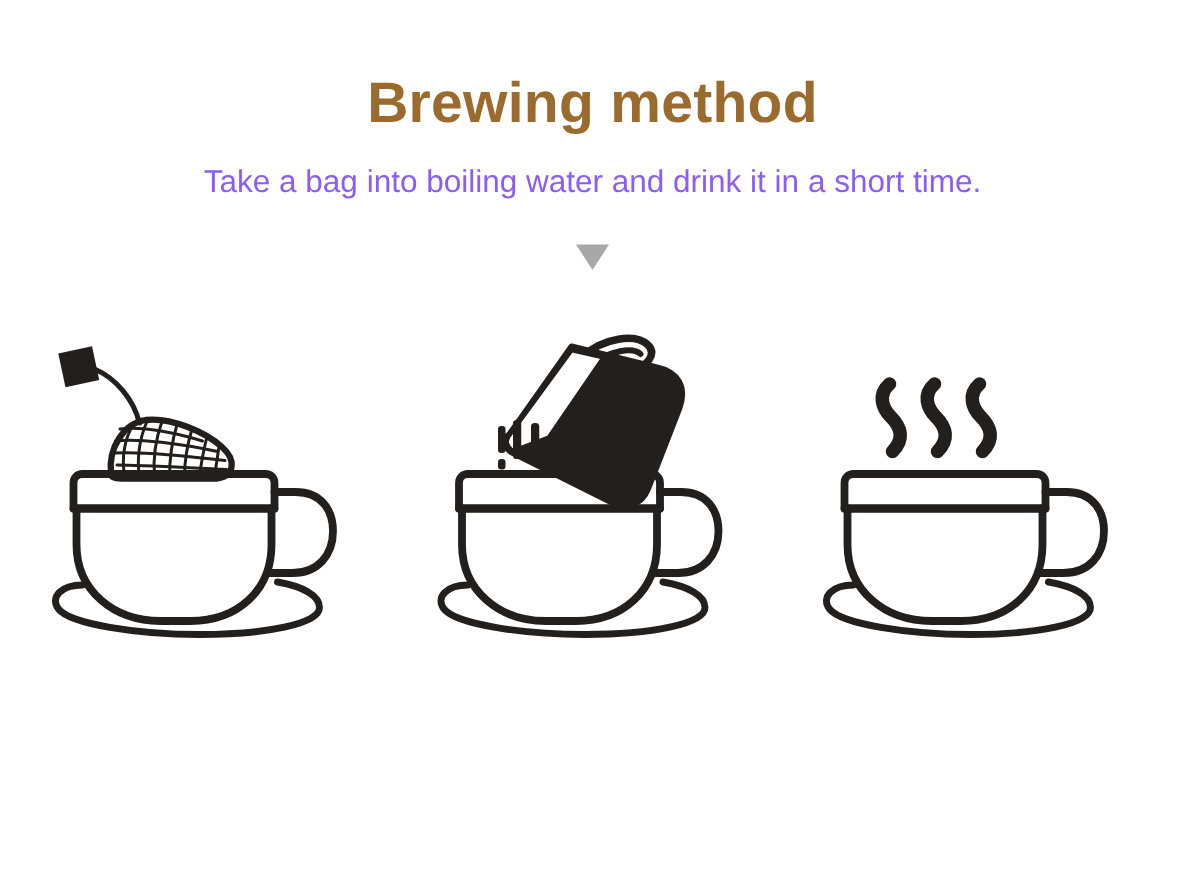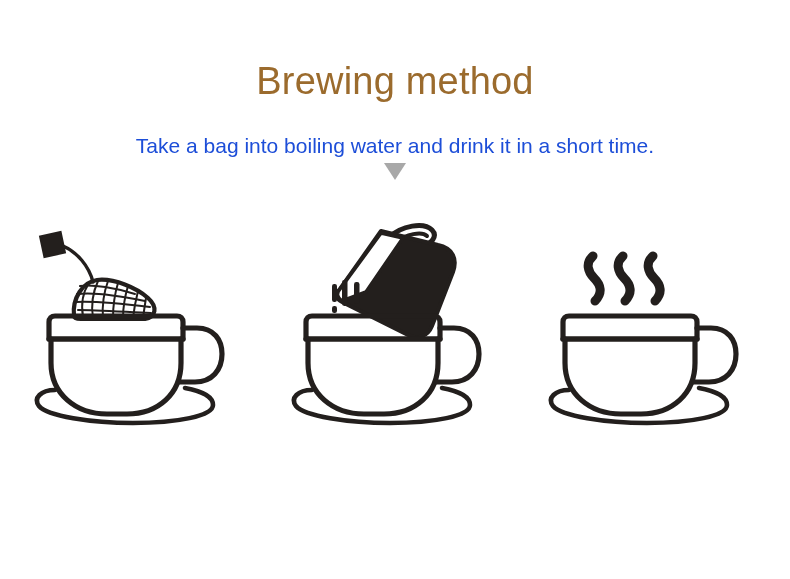--- a/index.html
+++ b/index.html
@@ -26,36 +26,36 @@
   
   .header {
     position: absolute;
     top: 0;
     left: 0;
     width: 790px;
     text-align: center;
   }
 
   .page-title {
-    margin: 16px;
+    margin: 4px;
     padding-top: 46px;
     font-size: 38px;
-    font-weight: normal;
+    font-weight: bold;
     letter-spacing: 0.2px;
     color: #9b6b2d;
     line-height: 1.05;
     font-family: "Liberation Sans", sans-serif;
   }
 
   .page-subtitle {
     margin: 0;
     padding-top: 15px;
     font-size: 21px;
     font-weight: normal;
-    color: #1d4ed8;
+    color: #8b5cf6;
     line-height: 1.2;
     font-family: "Liberation Sans", sans-serif;
   }
 
   .arrow-wrap {
     position: absolute;
     top: 163px;
     left: 0;
     width: 790px;
     text-align: center;

